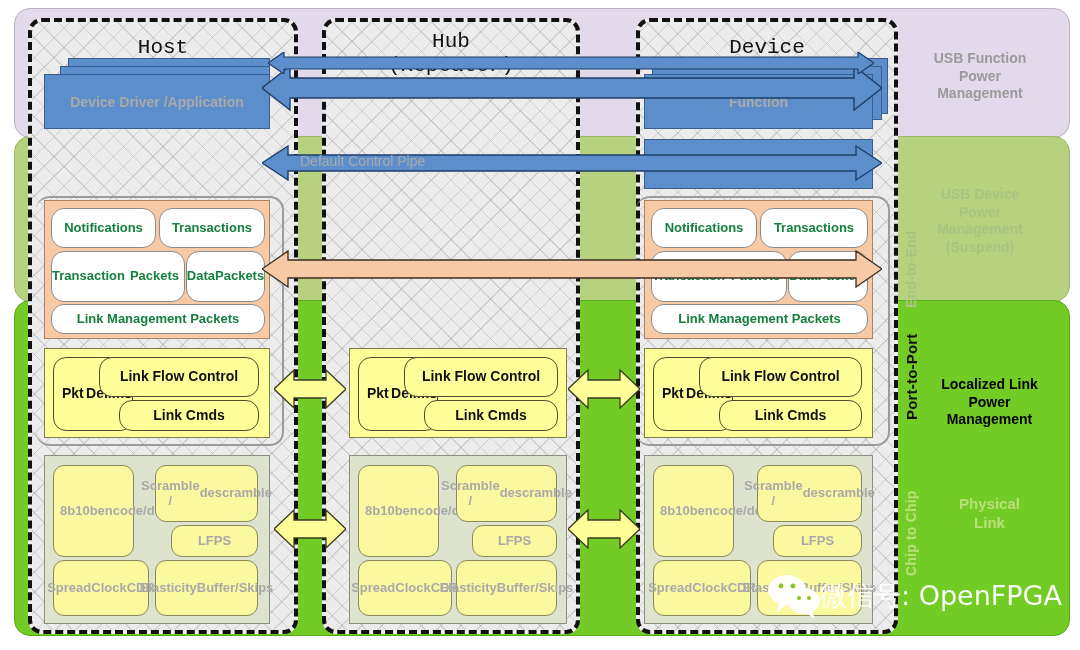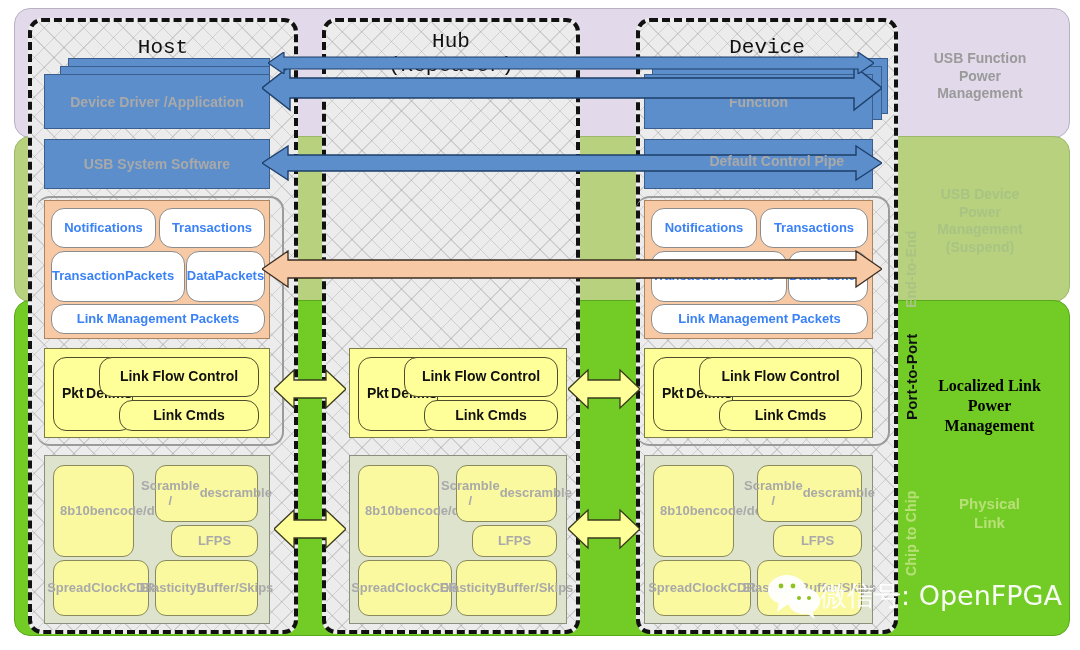--- a/index.html
+++ b/index.html
@@ -42,41 +42,41 @@
 
   
   .blue{position:absolute;background:#5b8ecb;border:1px solid #3a5f8f;
         color:#a9a9a9;font-weight:bold;font-size:14px;
         display:flex;align-items:center;justify-content:center;z-index:5;}
   .blue-ghost{position:absolute;background:#5b8ecb;border:1px solid #3a5f8f;z-index:4;}
 
   
   .orange{position:absolute;background:#f7c9a4;border:1px solid #a98563;z-index:5;}
   .pill{position:absolute;background:#fff;border:1px solid #8c8c8c;border-radius:13px;
-        color:#3b82f6;font-weight:bold;font-size:13px;line-height:1.12;
-        display:flex;align-items:center;justify-content:center;}
+        color:#15803d;font-weight:bold;font-size:13px;line-height:1.12;
+        display:flex;align-items:center;justify-content:center;text-align:center;}
 
   
   .yellow{position:absolute;background:#ffff99;border:1px solid #7d7d4a;z-index:5;}
   .ypill{position:absolute;background:#ffff99;border:1px solid #4d4d2e;border-radius:13px;
          color:#111;font-weight:bold;font-size:14px;line-height:1.12;
          display:flex;align-items:center;justify-content:center;text-align:center;}
 
   
   .phys{position:absolute;background:#dde3cd;border:1px solid #8b8f80;z-index:5;}
   .ppill{position:absolute;background:#faf9a0;border:1px solid #8a8a5c;border-radius:11px;
          color:#a9a9a9;font-weight:bold;font-size:13px;line-height:1.15;
          display:flex;align-items:center;justify-content:center;text-align:center;}
   .ppill.left{justify-content:flex-start;padding-left:6px;text-align:left;}
 
   
   .arrow{position:absolute;z-index:7;}
   .arrow svg{display:block;}
-  .pipe-label{position:absolute;z-index:8;color:#a9a9a9;font-weight:bold;font-size:14px;
-              text-align:right;}
+  .pipe-label{position:absolute;z-index:8;color:#a9a9a9;font-weight:normal;font-size:14px;
+              text-align:left;}
 
   
   .bracket{position:absolute;border:2px solid #9b9b9b;border-radius:14px;
            background:transparent;z-index:3;}
 
   
   .wm{position:absolute;z-index:30;color:#ffffff;font-size:27px;
       font-family:"DejaVu Sans",sans-serif;white-space:nowrap;opacity:.95;}
   .wm-logo{position:absolute;z-index:30;}
 </style>
@@ -95,21 +95,21 @@
       <div style="width: 100%;">Management</div>
     </div>
 
   <div class="rlabel grey" style="left:900px;top:186px;width:160px;font-size:14px;color:#a9c383;">
       <div style="width: 100%;">USB Device</div>
       <div style="width: 100%;">Power</div>
       <div style="width: 100%;">Management</div>
       <div style="width: 100%;">(Suspend)</div>
     </div>
 
-  <div class="rlabel black" style="left:912px;top:376px;width:155px;font-size:16px;font-family:Liberation Serif, serif;">
+  <div class="rlabel black" style="left:912px;top:376px;width:155px;font-size:14px;">
       <div style="width: 100%;">Localized Link</div>
       <div style="width: 100%;">Power</div>
       <div style="width: 100%;">Management</div>
     </div>
 
   <div class="rlabel grey" style="left:912px;top:495px;width:155px;font-size:15px;color:#b8e078;">
       <div style="width: 100%;">Physical</div>
       <div style="width: 100%;">Link</div>
     </div>
 
@@ -120,21 +120,20 @@
   <div class="vlabel" style="left:903px;top:478px;height:98px;font-size:14px;color:#b8e078;">Chip to Chip</div>
 
   <div class="col col-host">
     <div class="coltitle">Host</div>
   </div>
 
   <div class="blue-ghost" style="left:68px;top:58px;width:200px;height:54px;"></div>
   <div class="blue-ghost" style="left:60px;top:66px;width:208px;height:52px;"></div>
   <div class="blue" style="left:44px;top:74px;width:224px;height:53px;">Device Driver  /Application</div>
 
-  <div class="blue" style="left:44px;top:139px;width:224px;height:48px;">USB System Software</div>
 
   <div class="orange" style="left:44px;top:200px;width:224px;height:137px;">
     <div class="pill" style="left:6px;top:7px;width:103px;height:38px;">Notifications</div>
     <div class="pill" style="left:114px;top:7px;width:104px;height:38px;">Transactions</div>
     <div class="pill ml" style="left:6px;top:50px;width:132px;height:49px;">
         <div style="width: 100%;">Transaction</div>
         <div style="width: 100%;">Packets</div>
       </div>
     <div class="pill ml" style="left:141px;top:50px;width:77px;height:49px;">
         <div style="width: 100%;">Data</div>

